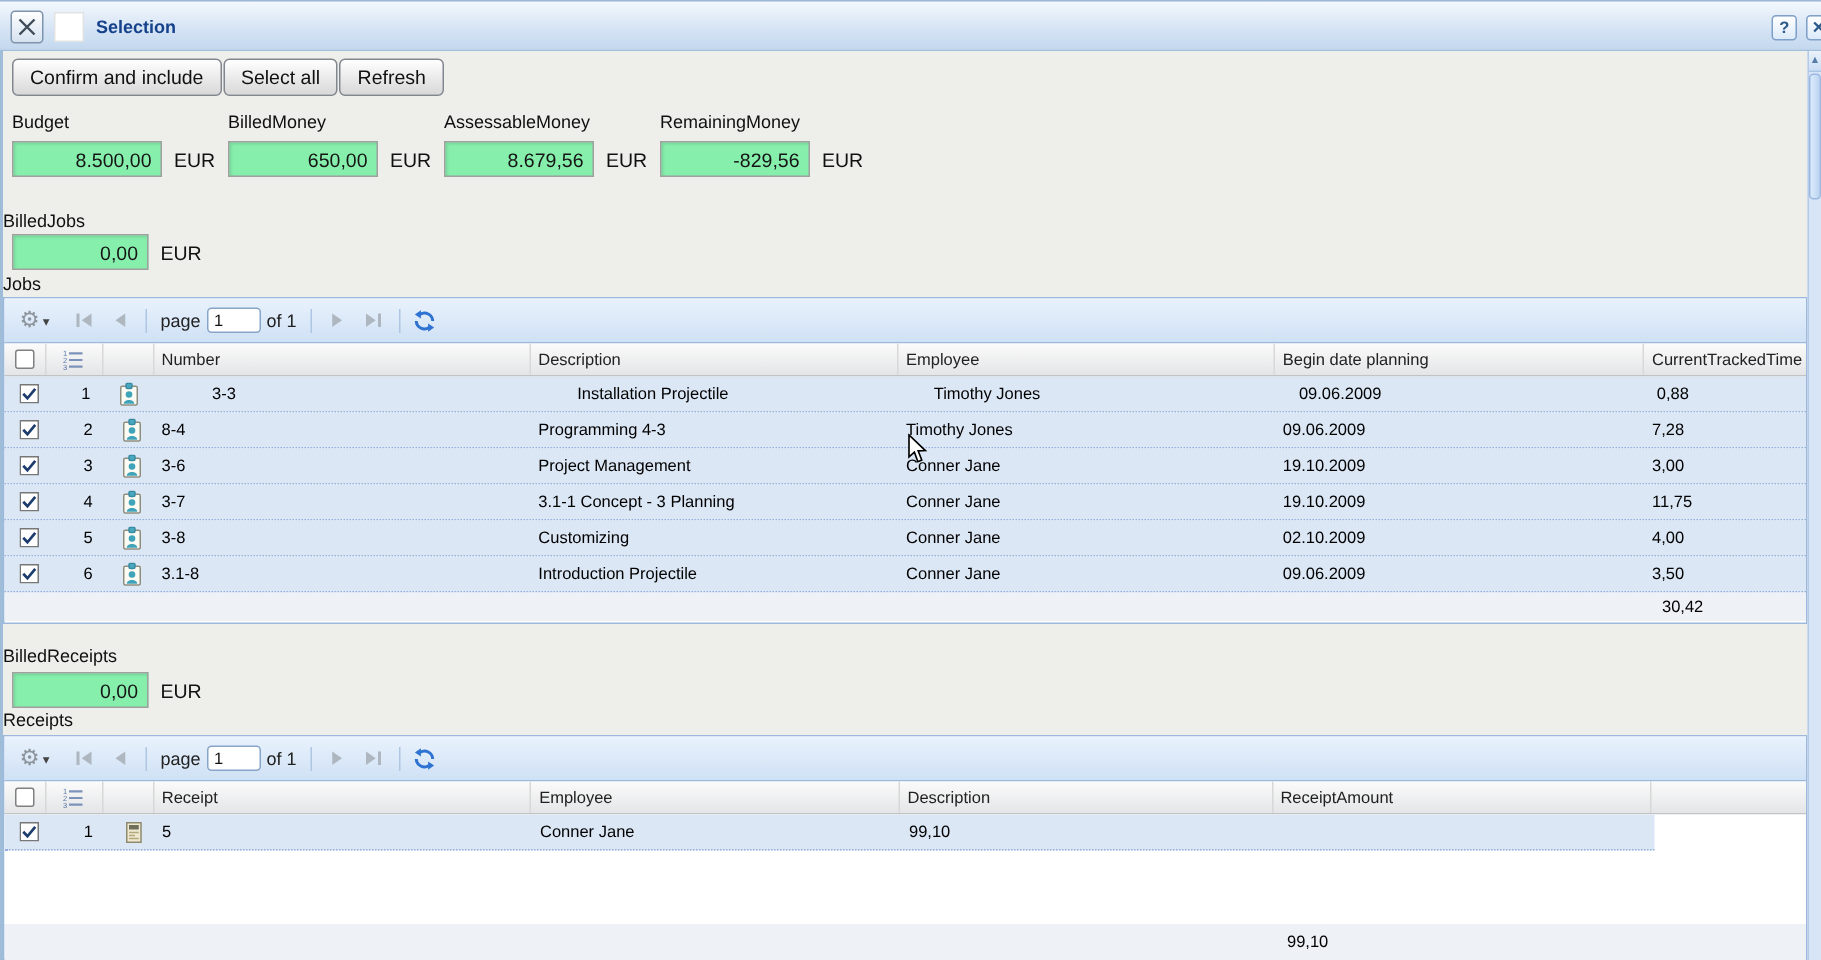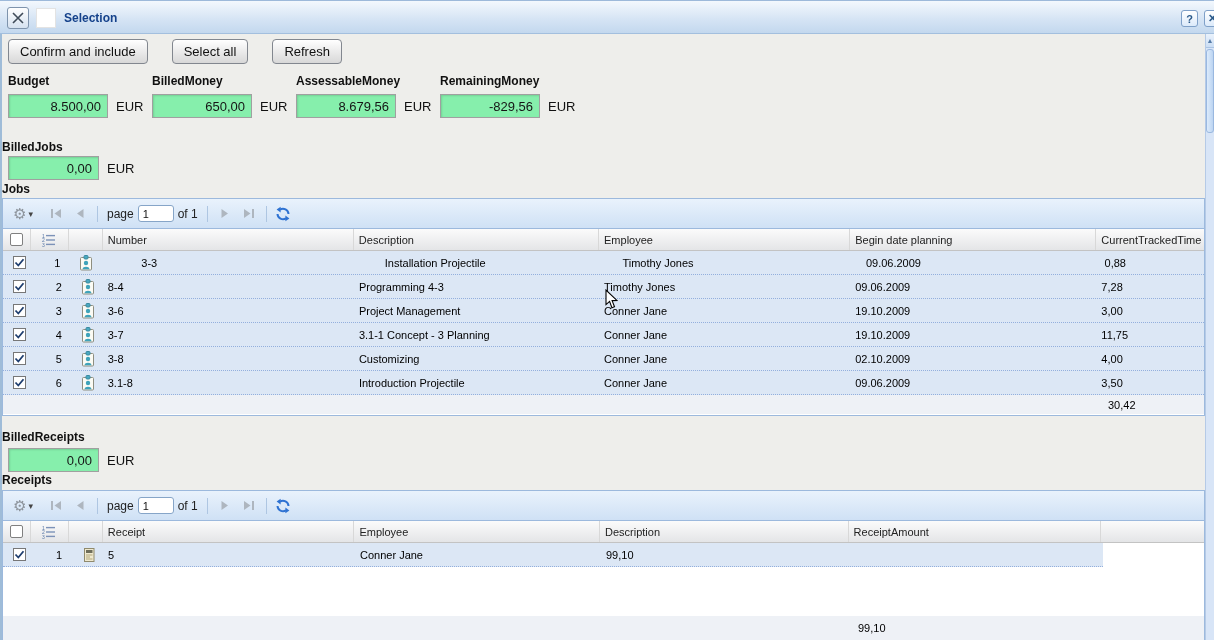--- a/index.html
+++ b/index.html
@@ -14,26 +14,26 @@
   .closebtn { left:7px; top:6px; width:22px; height:22px; border:1px solid #7e93ac; border-radius:3px;
     background:linear-gradient(#fefefe,#d6e2f0); display:flex; align-items:center; justify-content:center; }
   .winicon { left:36px; top:7px; width:20px; height:20px; background:#fff; border:1px solid #e3e3e3; }
   .wintitle { left:64px; top:10px; font-size:12px; font-weight:bold; color:#15428b; }
   .helpbtn, .edgebtn { top:9px; width:17px; height:17px; border:1px solid #7fa0c8; border-radius:3px;
     background:linear-gradient(#ffffff,#dceafa); color:#2b5a8a; font-size:11px; font-weight:bold;
     display:flex; align-items:center; justify-content:center; }
   .helpbtn { left:1181px; } .edgebtn { left:1204px; }
 
   
-  .btnbar { left:8px; top:39px; display:flex; gap:24px; }
+  .btnbar { left:8px; top:39px; display:flex; gap:1px; }
   .btn { padding:4px 11px; font-size:13px; color:#111; border:1px solid #82878f; border-radius:4px;
     background:linear-gradient(#ffffff,#e9e9e9 55%,#d8d8d8); font-family:inherit; }
 
   
-  .flabel { font-size:12px; font-weight:bold; color:#101010;text-align:center; }
+  .flabel { font-size:12px; font-weight:normal; color:#101010;text-align:center; }
   .fieldrow { display:flex; align-items:center; }
   .minput { height:24px; background:#86efac; border:1px solid #a0a0a0; box-shadow:inset 1px 1px 2px rgba(0,0,0,.13);
     font-size:13px; color:#151515; text-align:right; padding:0 6px; font-family:inherit; }
   .cur { font-size:13px; color:#111; margin-left:8px; }
 
   
   .grid { left:2px; width:1203px; border:1px solid #9cb9dd; background:#fff; }
   .gtbar { height:30px; background:linear-gradient(#e9f2fc,#cfe1f5); border-bottom:1px solid #9cb9dd;
     display:flex; align-items:center; padding-left:7px; }
   .tbtn { display:flex; align-items:center; justify-content:center; padding:0 3px; height:22px; }

